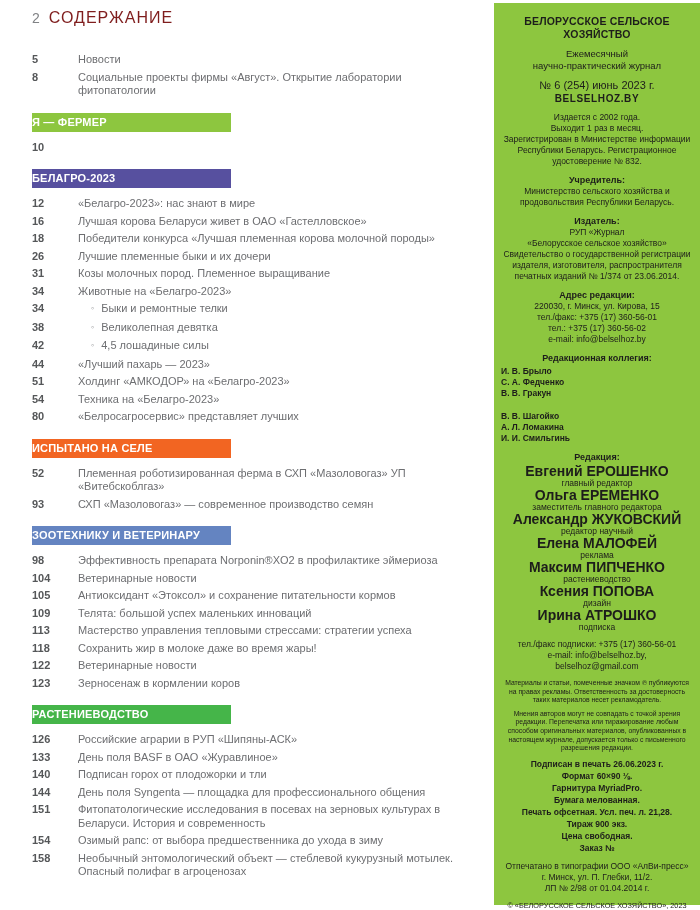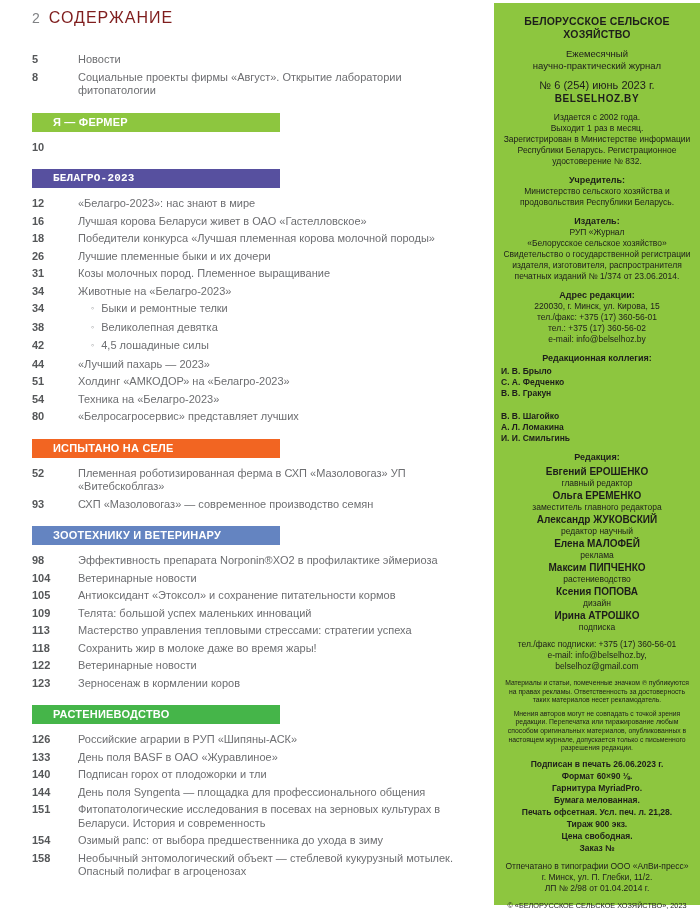--- a/index.html
+++ b/index.html
@@ -7,23 +7,23 @@
     width:700px;height:910px;background:#ffffff;position:relative;
     font-family:"Liberation Sans", sans-serif;color:#58595b;overflow:hidden;
   }
   
   .toc{position:absolute;left:0;top:0;width:494px;box-sizing:border-box;padding:9px 4px 0 32px;}
   .toc-header{color:#6d6e71;margin-bottom:24px;}
   .pagenum{font-size:14px;color:#808285;margin-right:9px;}
   .pagetitle{font-size:16px;letter-spacing:1px;color:#7f1d1d;}
   .toc-section{margin-bottom:2px;}
   .section-bar{
-    width:248px;height:19px;line-height:19px;box-sizing:border-box;
+    width:199px;height:19px;line-height:19px;box-sizing:border-box;
     color:#ffffff;font-weight:bold;font-size:11px;letter-spacing:.2px;
-    padding-left:21px;margin:13px 0 7px 0;
+    margin:13px 0 7px 0;
   }
   .toc-row{display:flex;align-items:flex-start;padding:2px 0;}
   .toc-num{flex:none;width:46px;font-weight:bold;font-size:11px;line-height:13.5px;color:#555759;}
   .toc-title{font-size:11px;line-height:13.5px;color:#6d6e71;max-width:396px;}
   .toc-row.sub .toc-title{padding-left:13px;}
   .bullet{font-size:9px;color:#939598;margin-right:7px;position:relative;top:-1px;}
   
   .sidebar{
     position:absolute;left:494px;top:3px;width:206px;height:902px;
     background:#8dc63f;box-sizing:border-box;padding:12px 7px 6px 7px;
@@ -31,21 +31,21 @@
   }
   .sb-block{margin-bottom:7px;}
   .sb-title{font-weight:bold;font-size:10.5px;line-height:13px;letter-spacing:.2px;}
   .sb-sub{font-size:9.5px;line-height:12px;}
   .sb-issue{font-size:11px;line-height:13px;}
   .sb-site{font-weight:bold;font-size:10px;letter-spacing:.6px;line-height:13px;}
   .sb-heading{font-weight:bold;font-size:9px;line-height:12px;}
   .sb-line{font-size:8.5px;line-height:11px;}
   .board{display:flex;justify-content:center;gap:12px;margin-top:2px;flex-direction:column;}
   .board-col{text-align:left;font-weight:bold;font-size:8.5px;line-height:11px;}
-  .staff-name{font-weight:bold;font-size:10px;line-height:11.5px;}
+  .staff-name{font-weight:bold;font-size:14px;line-height:11.5px;}
   .staff-role{font-size:8.5px;line-height:10.5px;margin-bottom:2px;}
   .fine{font-size:6.8px;line-height:8.6px;margin-bottom:5px;}
   .printline{font-weight:bold;font-size:8.5px;line-height:12px;}
   .copyright{font-size:7.3px;line-height:10px;}
   .idx-head{font-weight:bold;font-size:9px;line-height:11.5px;}
   .idx-entry{font-weight:bold;font-style:italic;font-size:9px;line-height:12px;}
 </style>
 </head>
 <body>
 
@@ -64,21 +64,21 @@
           <span class="toc-title">Социальные проекты фирмы «Август». Открытие лаборатории фитопатологии</span>
         </div>
       </div>
       <div class="toc-section">
         <div class="section-bar" style="background: rgb(141, 198, 63);">Я — ФЕРМЕР</div>
         <div class="toc-row">
           <span class="toc-num">10</span>
         </div>
       </div>
       <div class="toc-section">
-        <div class="section-bar" style="background: rgb(87, 80, 159); font-family: Liberation Mono, monospace;">БЕЛАГРО-2023</div>
+        <div class="section-bar" style="background: rgb(87, 80, 159);">БЕЛАГРО-2023</div>
         <div class="toc-row">
           <span class="toc-num">12</span>
           <span class="toc-title">«Белагро-2023»: нас знают в мире</span>
         </div>
         <div class="toc-row">
           <span class="toc-num">16</span>
           <span class="toc-title">Лучшая корова Беларуси живет в ОАО «Гастелловское»</span>
         </div>
         <div class="toc-row">
           <span class="toc-num">18</span>

